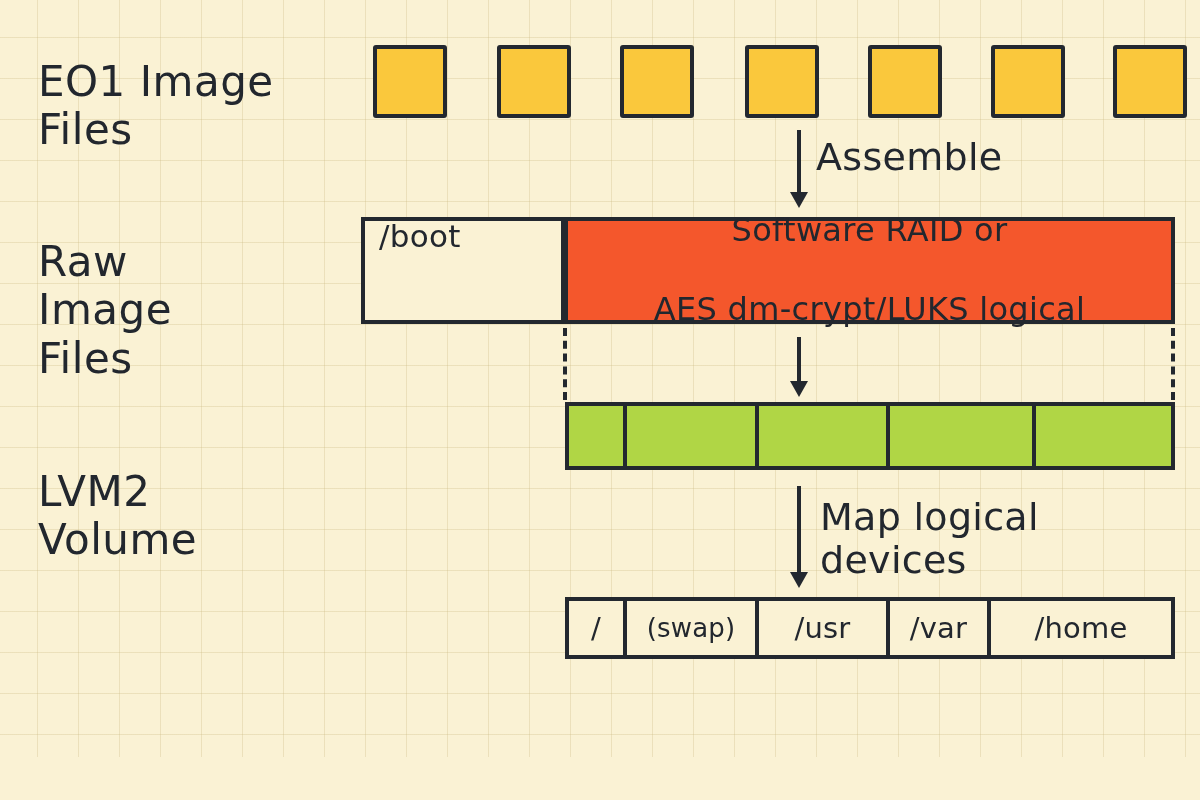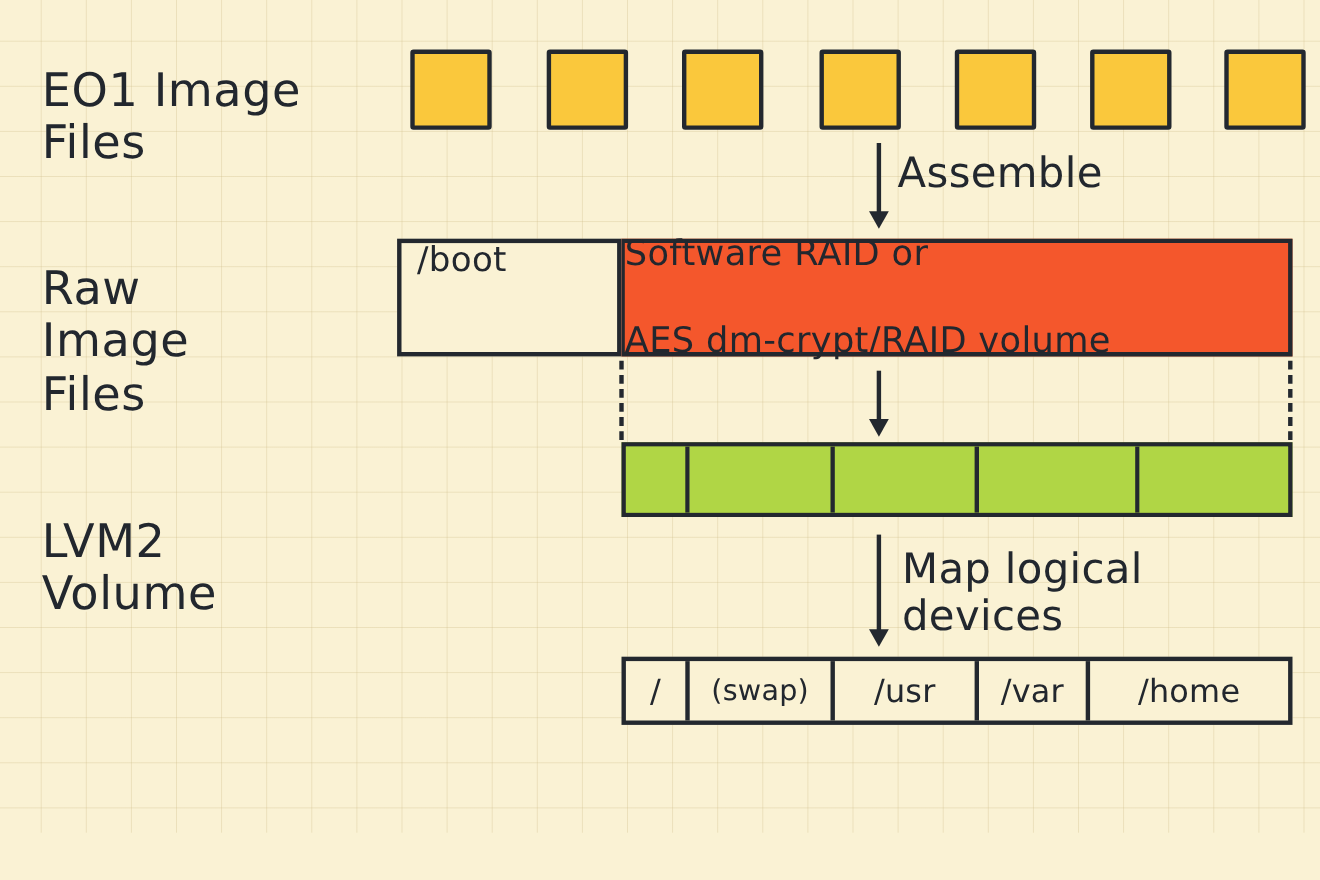--- a/index.html
+++ b/index.html
@@ -90,21 +90,21 @@
     letter-spacing: 0.2px;
   }
   #raid-cell {
     flex: 1;
     box-sizing: border-box;
     border: 4px solid #23282f;
     border-left: 3px solid #23282f;
     background: #f4572c;
     display: flex;
     flex-direction: column;
-    align-items: flex-start;
+    align-items: center;
     justify-content: center;
     color: #22272e;
     gap: 43px;
   }
   #raid-line1 {
     font-size: 32px;
     line-height: 1.12;
     letter-spacing: 0.3px;
   }
   #raid-line2 {
@@ -245,21 +245,21 @@
     <div class="head"></div>
   </div>
   <div class="arrow-caption" id="cap-assemble">Assemble</div>
 
   <div id="raw-bar">
     <div id="boot-cell">
       <div id="boot-name">/boot</div>
     </div>
     <div id="raid-cell">
       <div id="raid-line1">Software RAID or</div>
-      <div id="raid-line2">AES dm-crypt/RAID volume</div>
+      <div id="raid-line2">AES dm-crypt/LUKS logical</div>
     </div>
   </div>
 
   <div class="dashed-connector" id="dash-left"></div>
   <div class="dashed-connector" id="dash-right"></div>
 
   <div class="arrow" id="arrow-activate">
     <div class="shaft"></div>
     <div class="head"></div>
   </div>

